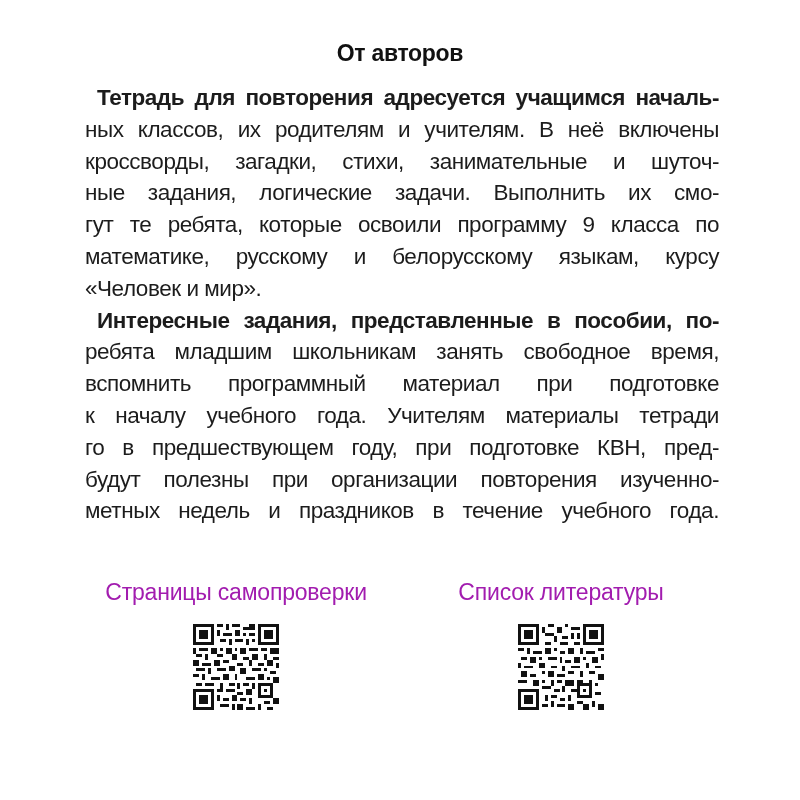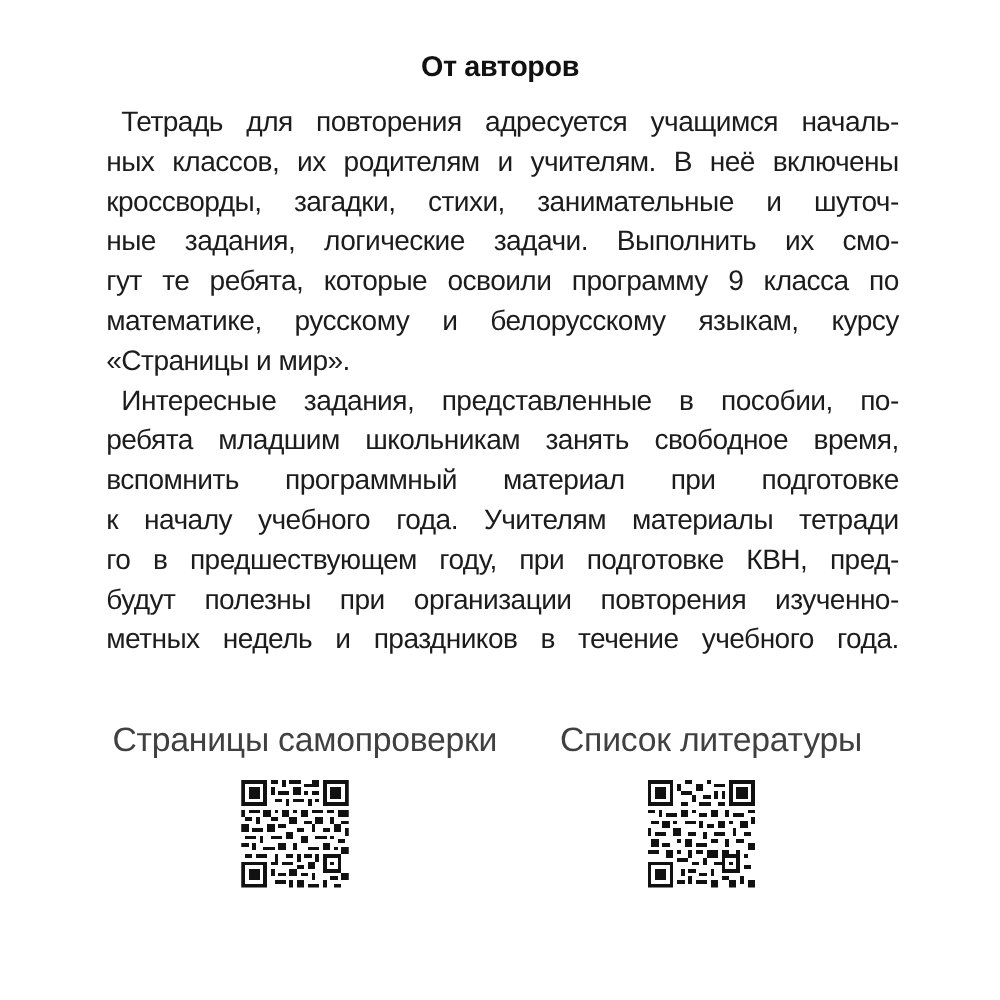--- a/index.html
+++ b/index.html
@@ -45,41 +45,42 @@
     }
     .line {
       display: block;
       white-space: nowrap;
       height: 31.8px;
       text-align: justify;
       text-align-last: justify;
     }
     .line.indent {
       padding-left: 12px;
+      font-weight: bold;
     }
     .line.last {
       text-align-last: left;
     }
     .qr-block {
       position: absolute;
       top: 578px;
       text-align: center;
     }
     .qr-block.left {
       left: 90px;
       width: 292px;
     }
     .qr-block.right {
       left: 448px;
       width: 226px;
     }
     .qr-label {
-      font-size: 27px;
+      font-size: 23px;
       letter-spacing: -0.2px;
-      color: #404040;
+      color: #a21caf;
       line-height: 28px;
       white-space: nowrap;
     }
     .qr-code {
       display: inline-block;
       margin-top: 18px;
       width: 86px;
       height: 86px;
     }
     .qr-code svg {
@@ -96,21 +97,21 @@
   <div class="title">От авторов</div>
 
   <div class="body-text">
 
     <span class="line indent">Тетрадь для повторения адресуется учащимся началь-</span>
     <span class="line">ных классов, их родителям и учителям. В неё включены</span>
     <span class="line">кроссворды, загадки, стихи, занимательные и шуточ-</span>
     <span class="line">ные задания, логические задачи. Выполнить их смо-</span>
     <span class="line">гут те ребята, которые освоили программу 9 класса по</span>
     <span class="line">математике, русскому и белорусскому языкам, курсу</span>
-    <span class="line last">«Страницы и мир».</span>
+    <span class="line last">«Человек и мир».</span>
 
     <span class="line indent">Интересные задания, представленные в пособии, по-</span>
     <span class="line">ребята младшим школьникам занять свободное время,</span>
     <span class="line">вспомнить программный материал при подготовке</span>
     <span class="line">к началу учебного года. Учителям материалы тетради</span>
     <span class="line">го в предшествующем году, при подготовке КВН, пред-</span>
     <span class="line">будут полезны при организации повторения изученно-</span>
     <span class="line">метных недель и праздников в течение учебного года.</span>
   </div>
 

